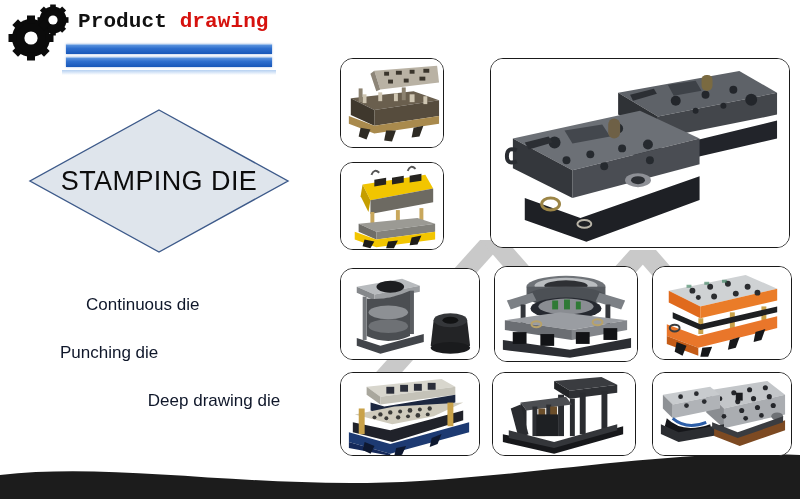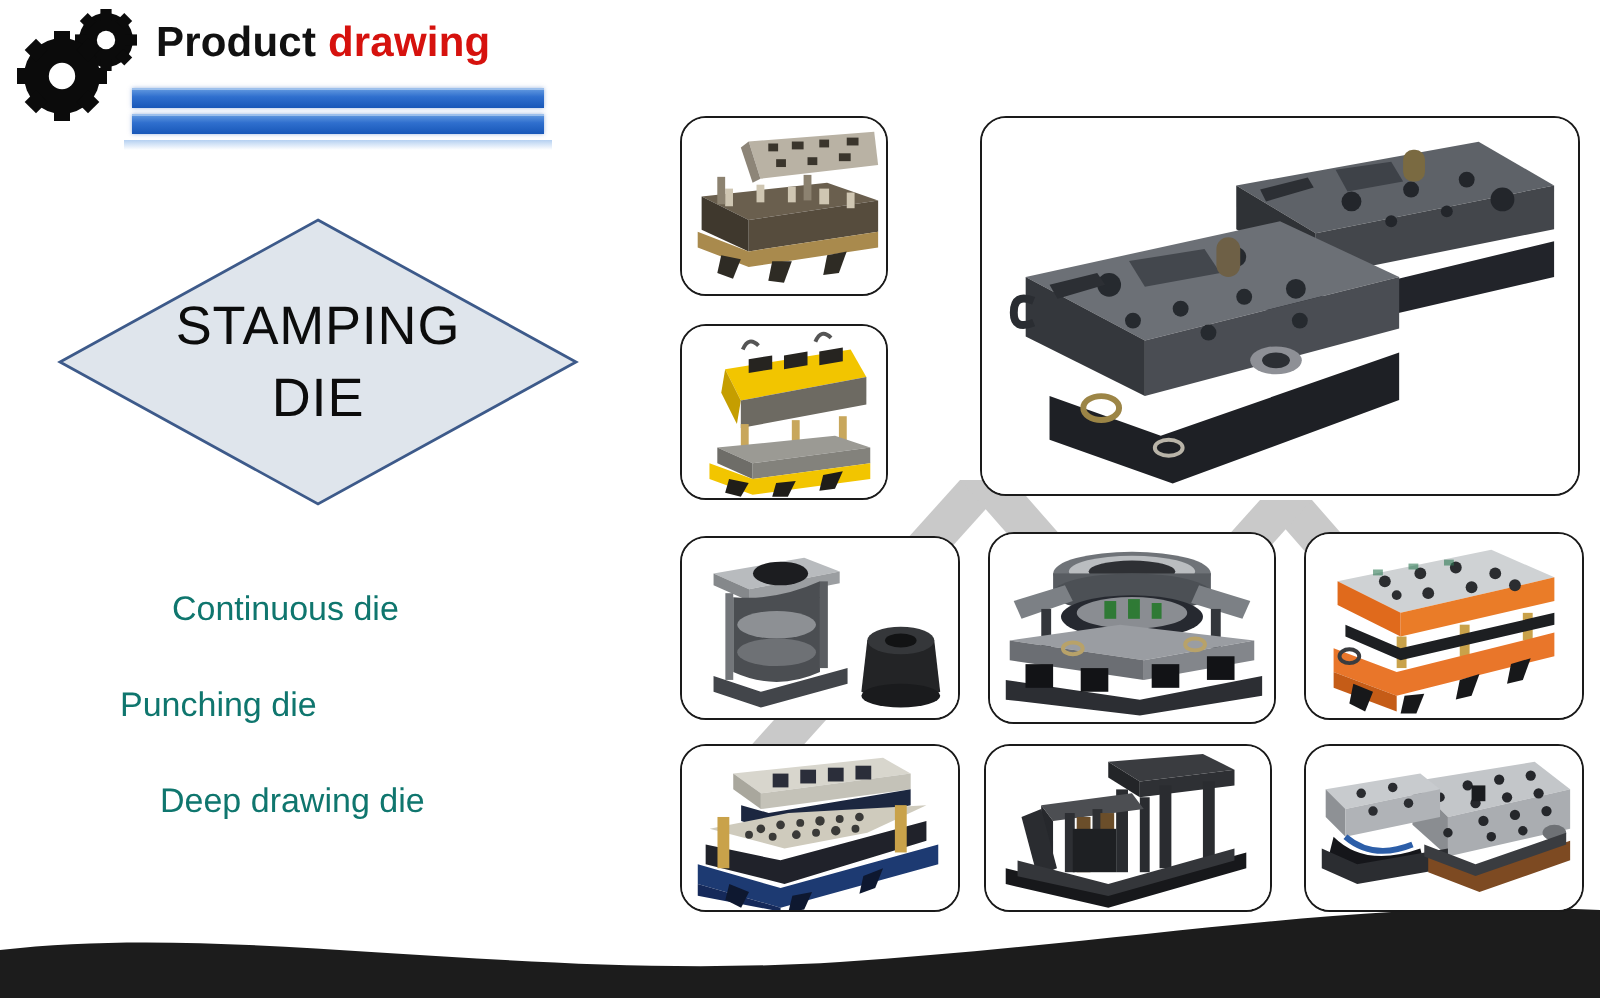--- a/index.html
+++ b/index.html
@@ -9,53 +9,53 @@
     background:#ffffff;
   }
   .slide{position:absolute;inset:0;background:#fff;overflow:hidden;}
 
   
   .header{position:absolute;left:0;top:0;width:330px;height:80px;}
   .gear-wrap{position:absolute;left:6px;top:4px;width:72px;height:58px;}
   .title-line{position:absolute;left:78px;top:10px;white-space:nowrap;}
   .title-line span{
     font-size:21px;font-weight:bold;letter-spacing:.1px;
-    font-family:Liberation Sans, sans-serif;
+    font-family:Liberation Mono, monospace;
   }
   .t-black{color:#111111;}
   .t-red{color:#d6120e;}
   .bars{position:absolute;left:66px;top:44px;width:206px;}
   .bar{
     height:9px;margin-bottom:3px;
     background:linear-gradient(to bottom,#5b93dd 0%,#2f6fce 38%,#1857b8 100%);
     border-top:1px solid #9dc0ec;
     box-shadow:0 0 2px rgba(60,110,190,.5);
   }
   .bar-glow{height:5px;width:214px;margin-left:-4px;
     background:linear-gradient(to bottom,rgba(120,170,230,.55),rgba(255,255,255,0));}
 
   
   .diamond-box{position:absolute;left:28px;top:108px;width:262px;height:146px;}
   .diamond-box svg{position:absolute;inset:0;}
   .diamond-text{
-    position:absolute;inset:0;display:flex;flex-direction:column;
+    position:absolute;inset:0;display:flex;
     align-items:center;justify-content:center;gap:8px;
     color:#0c0c0c;font-size:27px;line-height:1.05;letter-spacing:.4px;
     font-family:"Liberation Sans","DejaVu Sans",sans-serif;
   }
 
   
   .list{position:absolute;left:60px;top:295px;width:260px;}
   .list-item{
-    font-size:17px;color:#0f766e;margin-bottom:28px;
+    font-size:17px;color:#0f172a;margin-bottom:28px;
     font-family:"Liberation Sans","DejaVu Sans",sans-serif;
   }
   .li-0{margin-left:26px;}
   .li-1{}
-  .li-2{margin-left:20px;}
+  .li-2{margin-left:48px;text-align:center;}
 
   
   .bands{position:absolute;left:330px;top:40px;width:470px;height:420px;}
 
   
   .frame{
     position:absolute;background:#fff;border:1.4px solid #1a1a1a;
     border-radius:13px;overflow:hidden;box-sizing:border-box;
   }
   .frame .photo{position:absolute;inset:0;}

